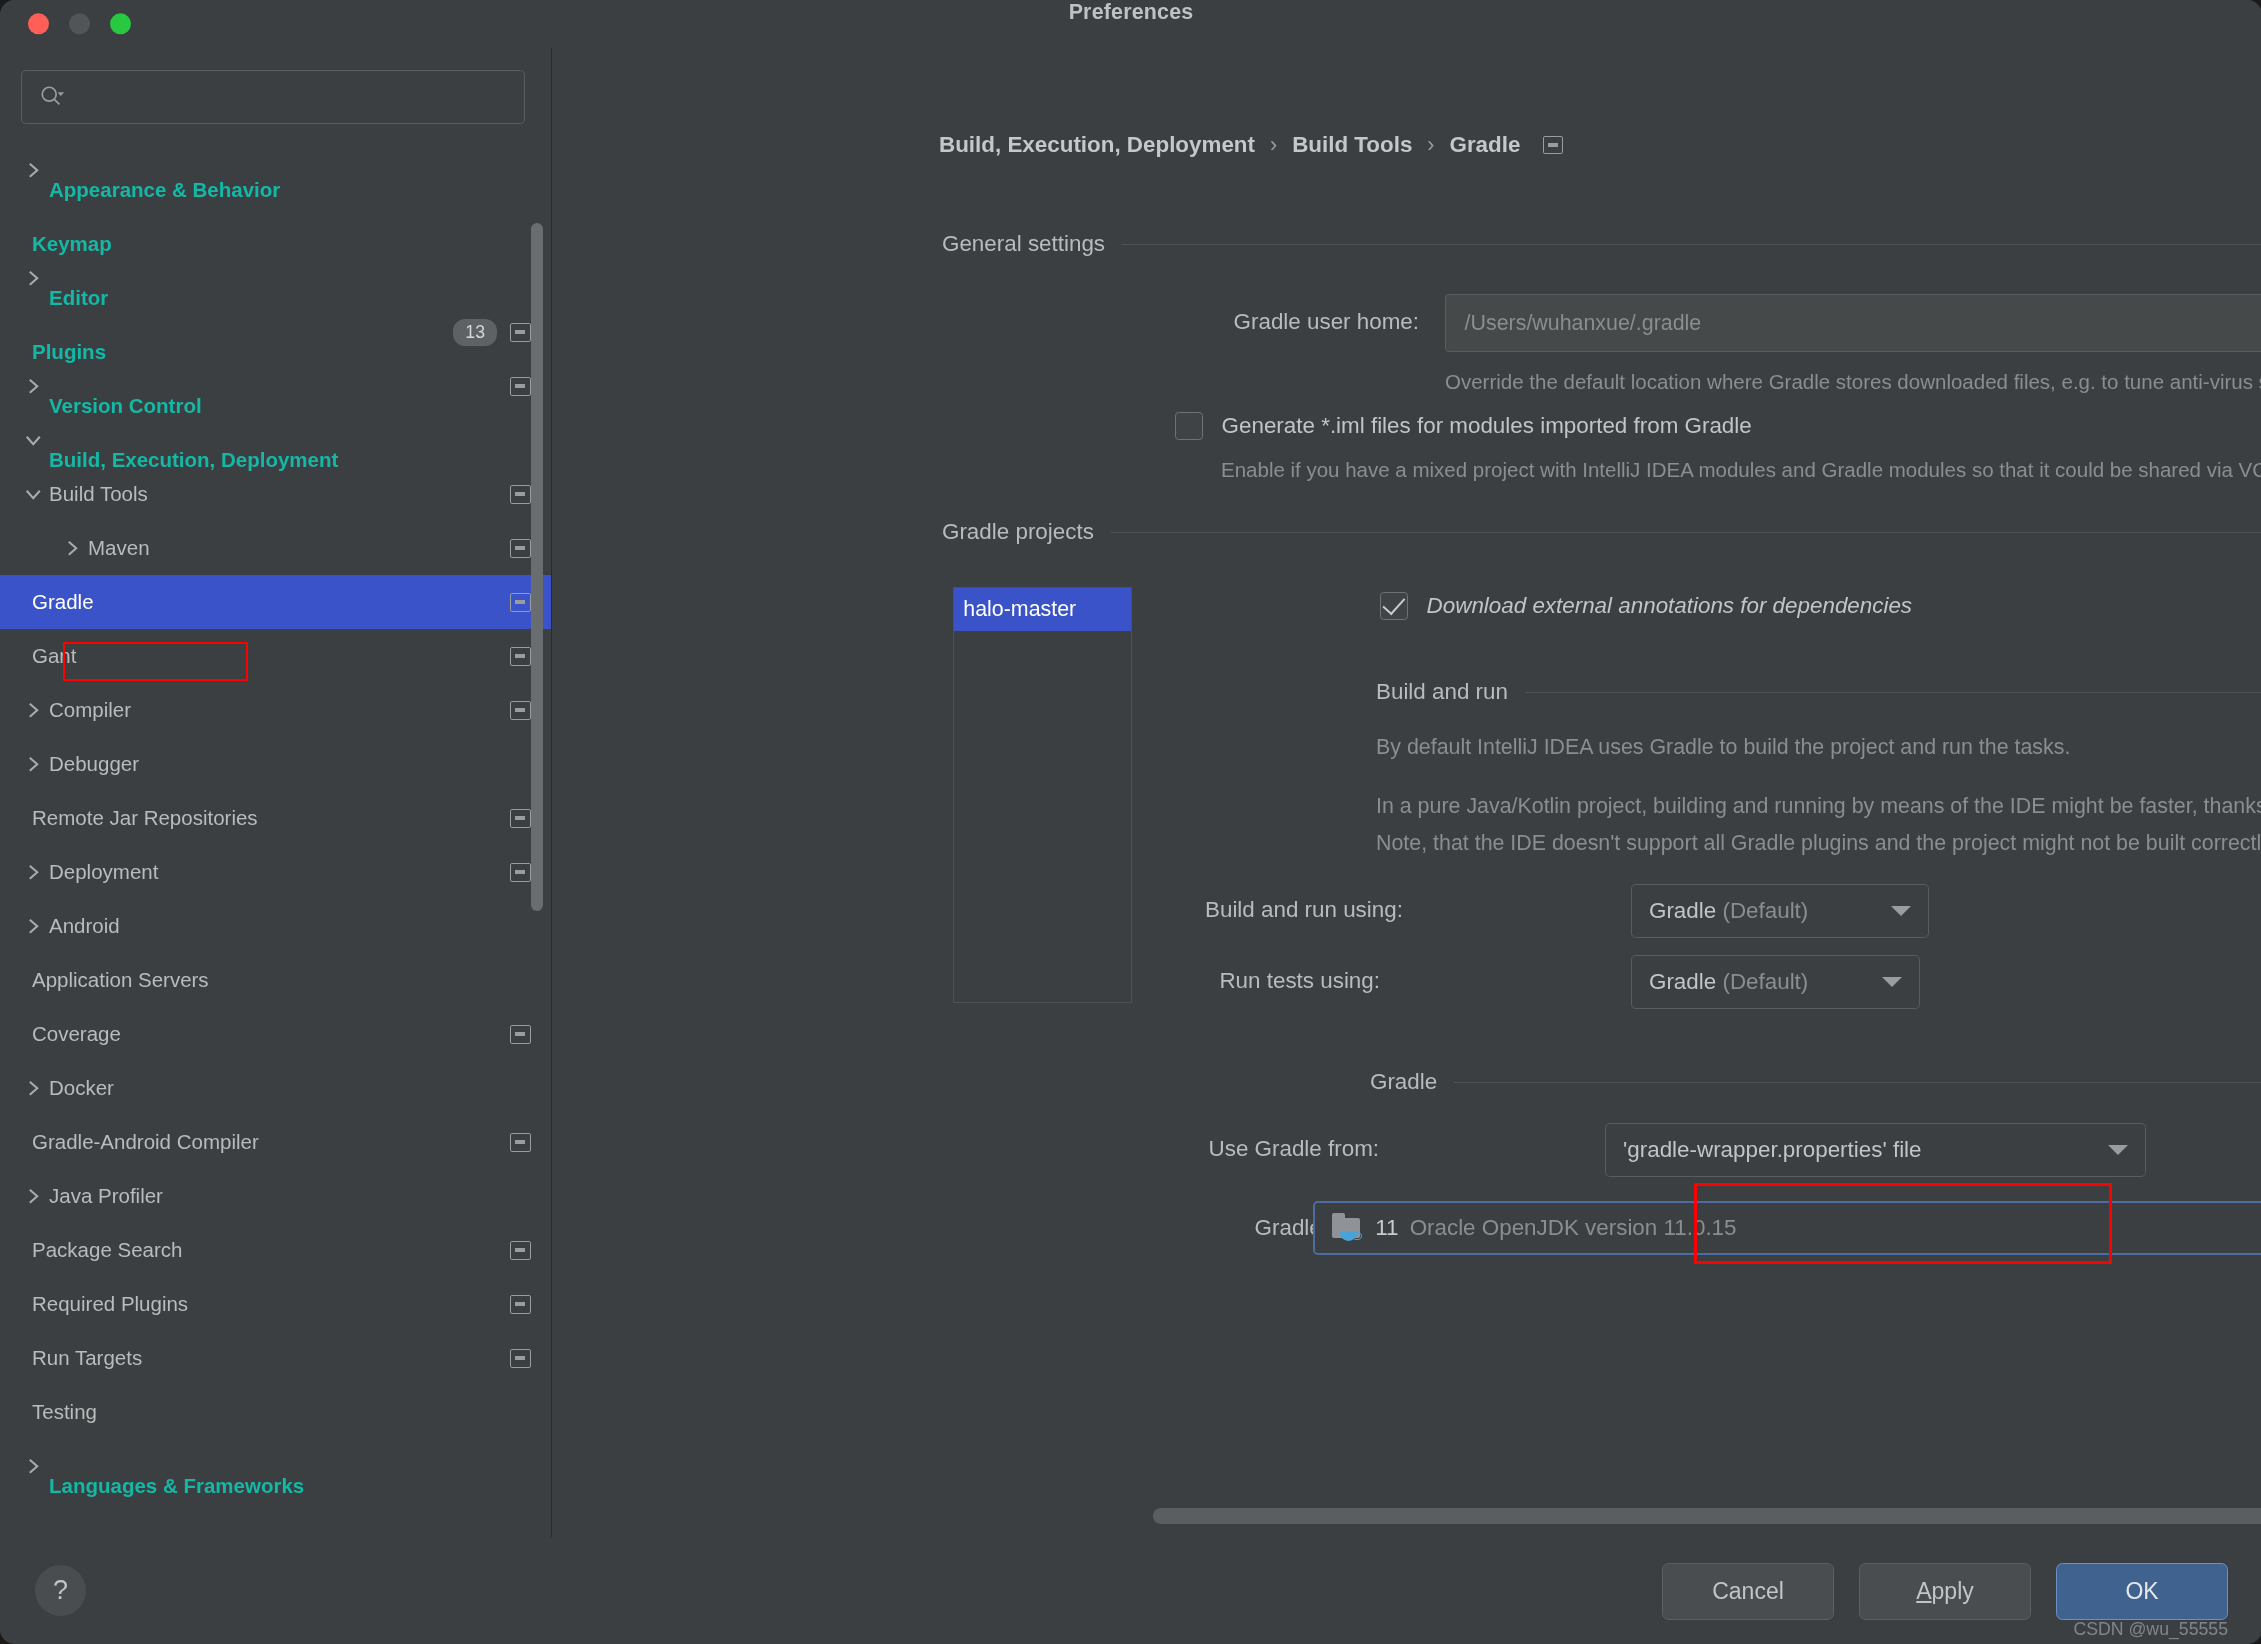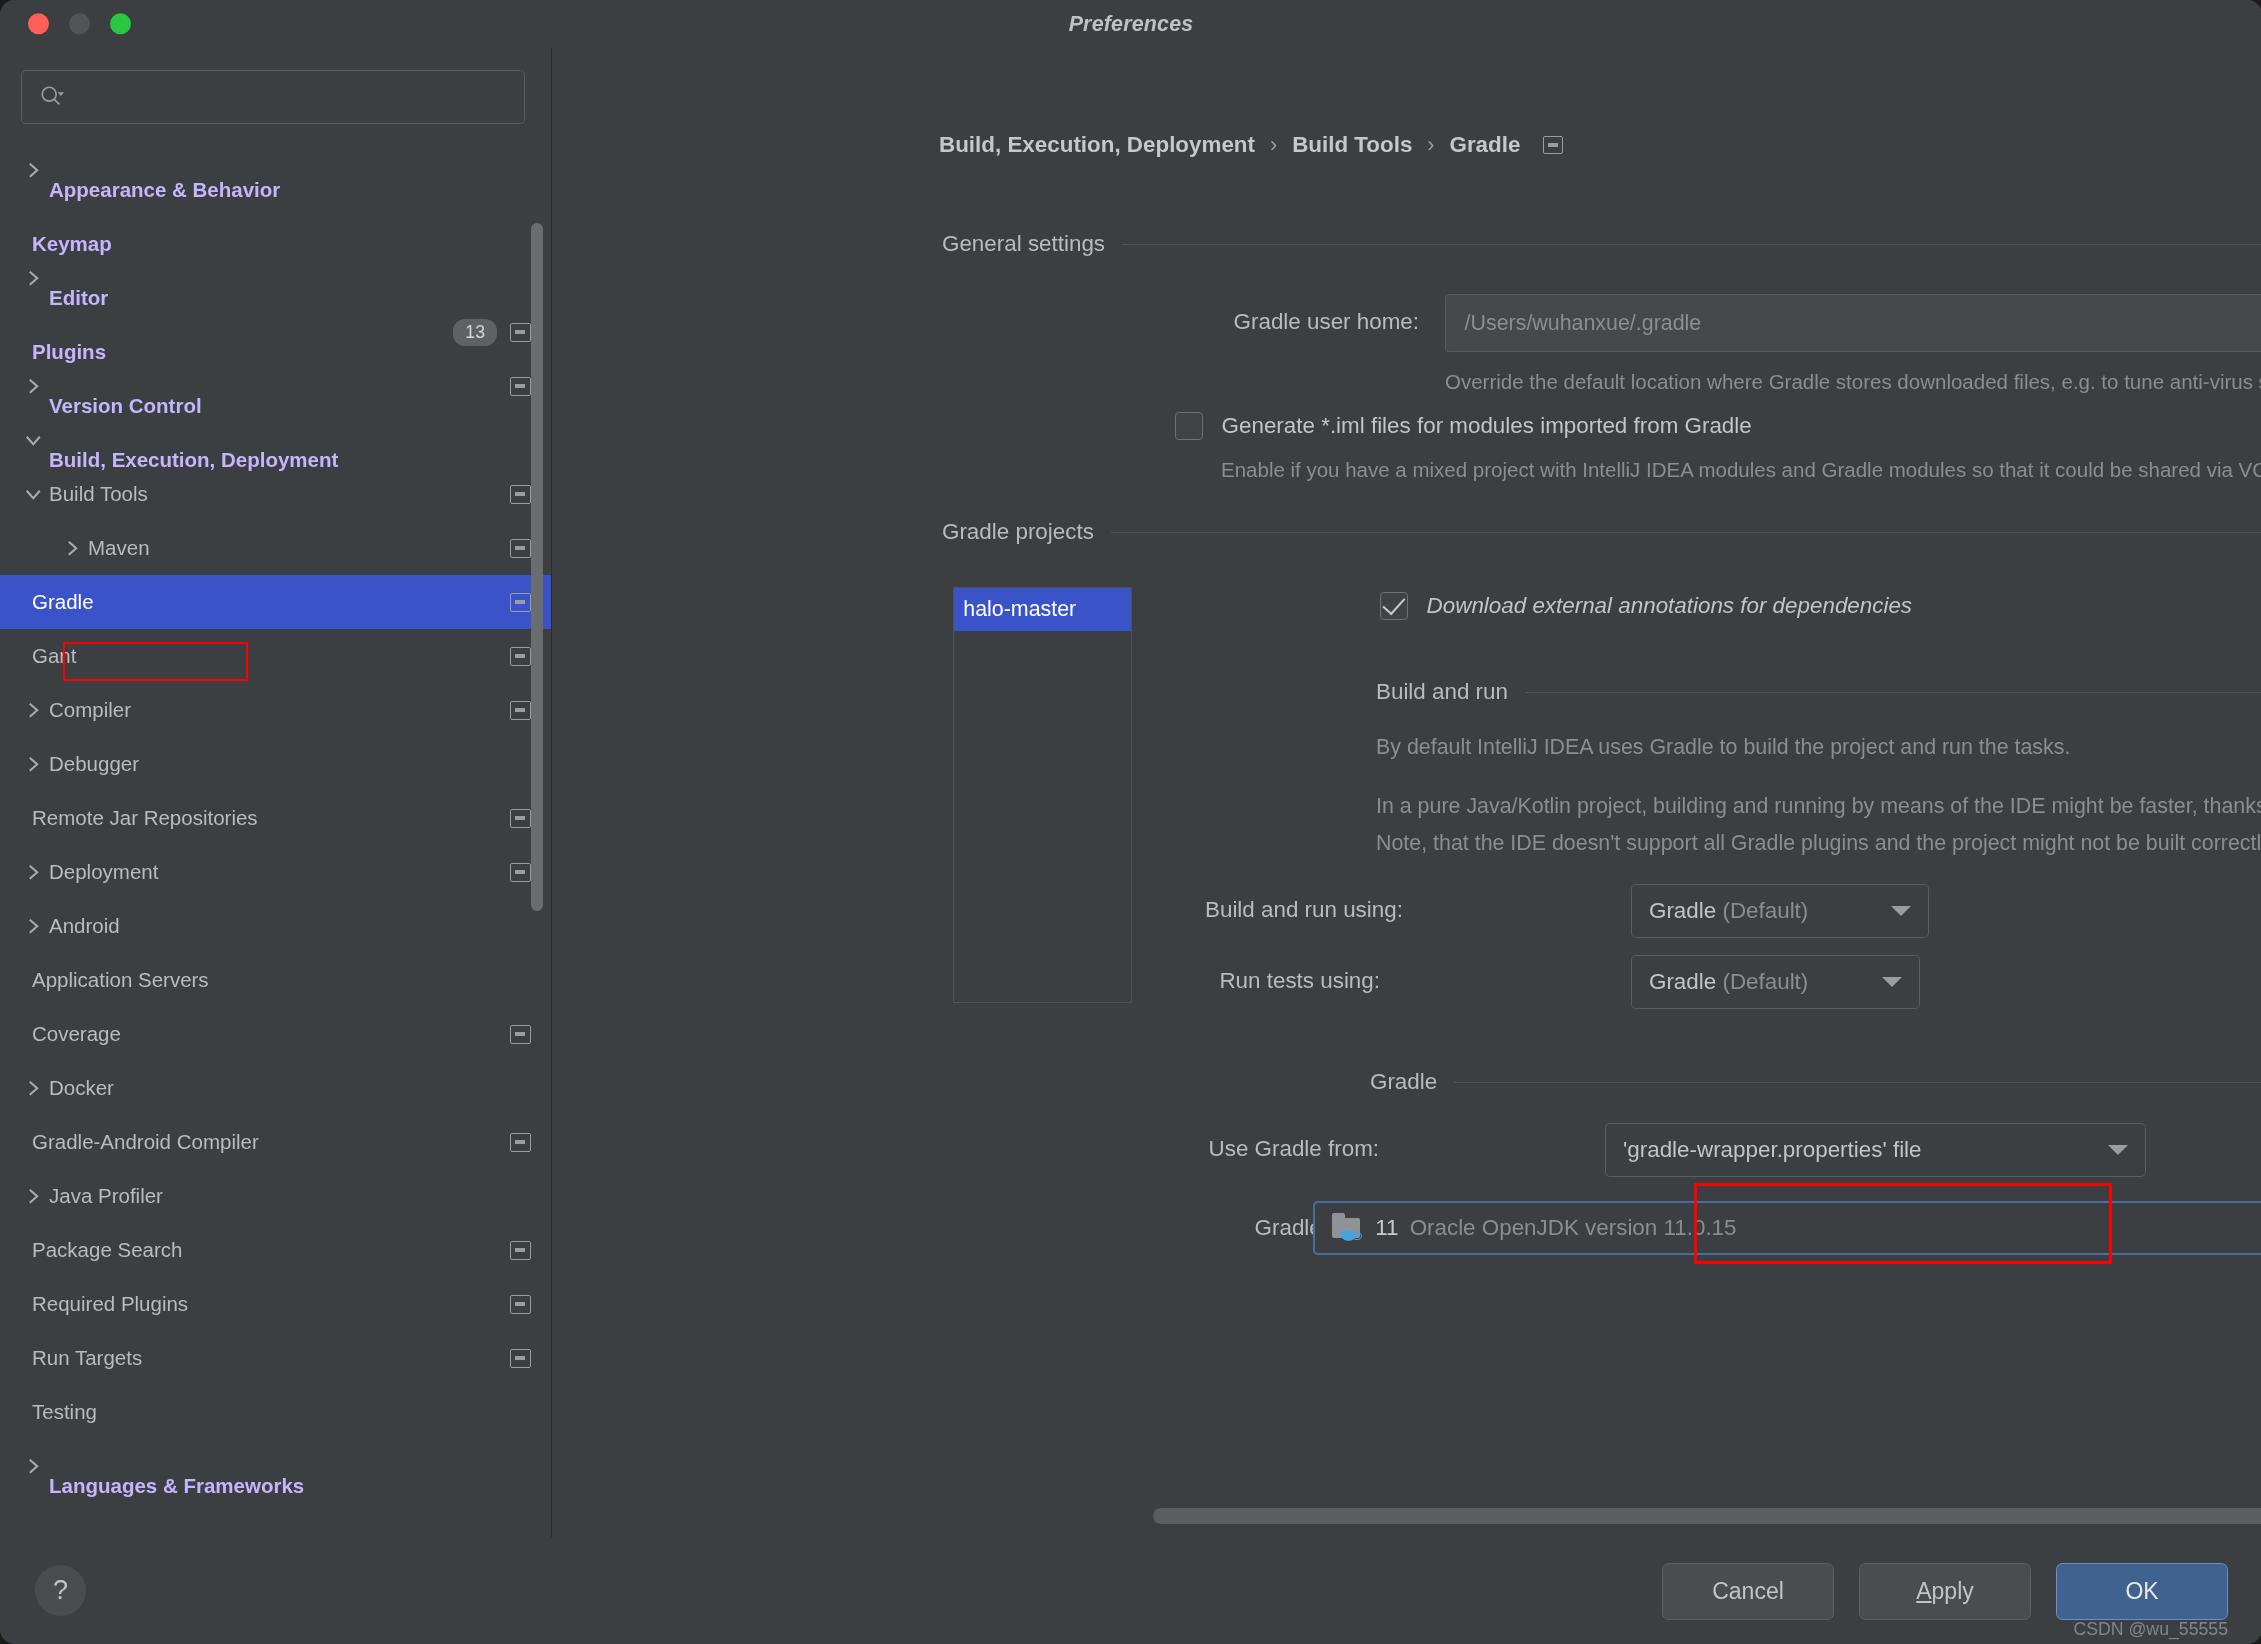--- a/index.html
+++ b/index.html
@@ -17,21 +17,21 @@
     background:#3c3f41;
     border-radius:15px;
     overflow:hidden;
     display:flex;flex-direction:column;
   }
 
   
   .titlebar{
     position:relative;height:48px;flex:0 0 48px;
     background:#3c3f41;
-    display:flex;align-items:center;justify-content:center;font-style:italic;
+    display:flex;align-items:flex-start;justify-content:center;
   }
   .traffic{position:absolute;left:28px;top:50%;transform:translateY(-50%);display:flex;gap:19.6px;}
   .dot{width:21.4px;height:21.4px;border-radius:50%;}
   .dot.red{background:#ff5f57;}
   .dot.yellow{background:#525558;}
   .dot.green{background:#28c840;}
   .title-text{
     font-size:21.4px;font-weight:bold;color:#bfc1c3;letter-spacing:0.2px;
   }
 
@@ -66,21 +66,21 @@
     padding-right:20.5px;cursor:default;white-space:nowrap;
   }
   .tree-row .arrow{
     width:32px;flex:0 0 32px;display:flex;align-items:center;justify-content:center;
     color:#a9abad;
   }
   .tree-row .arrow svg{display:block;}
   .tree-row .label{
     font-size:20.5px;color:#b9bbbd;flex:1;overflow:hidden;text-overflow:clip;
   }
-  .tree-row.top > .label{font-weight:bold;color:#c4b5fd;margin-top:40px;}
+  .tree-row.top > .label{font-weight:bold;color:#14b8a6;margin-top:40px;}
   .tree-row.selected{background:#3b53c9;}
   .tree-row.selected .label{color:#ffffff;}
   .badge{
     background:#5e6265;color:#d4d6d8;border-radius:12px;
     font-size:17.7px;padding:2.8px 12px 3.7px;margin-right:13px;line-height:1.15;
   }
   .cfg-icon{
     width:20.5px;height:18.6px;flex:0 0 20.5px;border:1.5px solid #9a9c9e;border-radius:1.9px;
     display:flex;align-items:center;justify-content:center;
   }

